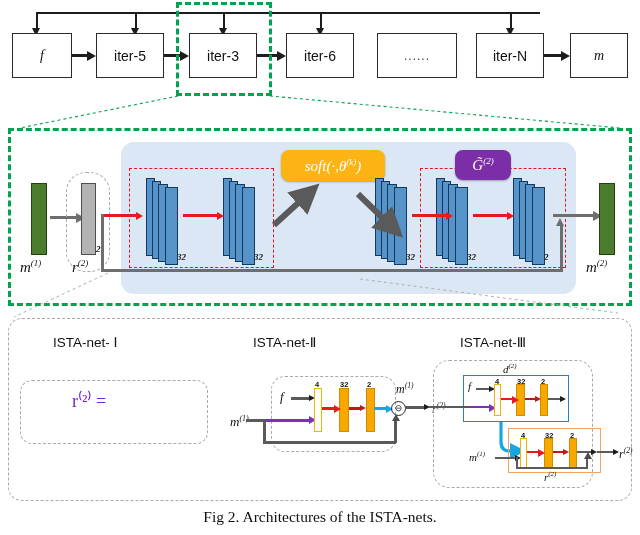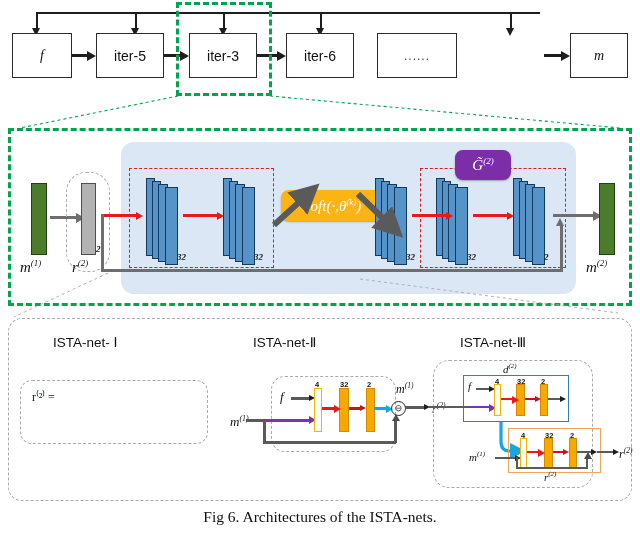--- a/index.html
+++ b/index.html
@@ -38,33 +38,33 @@
   .bluepanel{background:#dbe7f4;border-radius:13px;}
   .greenbar{background:#4b7c2b;border:1.3px solid #24401a;}
   .graybar{background:#b3b3b3;border:1.3px solid #4d4d4d;}
   .lbl{font-family:"Liberation Serif",serif;font-style:italic;}
   .tinyNum{font-family:"Liberation Serif",serif;font-style:italic;font-weight:bold;font-size:9px;color:#1a1a1a;}
 
   .tagbox{border-radius:8px;color:#fff;font-family:"Liberation Serif",serif;
           font-style:italic;display:flex;align-items:center;justify-content:center;
           box-shadow:0 1px 2px rgba(0,0,0,.3);}
   .tagG{background:#143360;}
-  .tagSoft{background:#fcb415;margin-top:40px;}
+  .tagSoft{background:#fcb415;}
   .tagGt{background:#7c2ea8;justify-content:center;}
 
   .convbar{background:#5693c9;border:1.1px solid #123a5e;position:absolute;}
   .redline{background:#e8191b;height:3px;position:absolute;}
   .grayline{background:#6e6e6e;height:3.2px;position:absolute;}
   .grayline2{background:#6e6e6e;width:3.2px;position:absolute;}
 
   
   .orangebar{background:#f7a900;border:1.2px solid #d38900;position:absolute;}
   .hollowbar{background:#ffffff;border:1.4px solid #f2b400;position:absolute;}
   .headlbl{font-size:13.5px;color:#111;}
-  .formula{font-family:"Liberation Serif",serif;font-size:12px;color:#0f172a;line-height:1.55;}
+  .formula{font-family:"Liberation Serif",serif;font-size:18px;color:#6d28d9;line-height:1.55;margin-left:40px;}
   .opcircle{border:1.6px solid #2a2a2a;border-radius:50%;position:absolute;
             display:flex;align-items:center;justify-content:center;font-size:11px;color:#2a2a2a;}
   .bluebox{border:1.4px solid #2d7fc1;box-sizing:border-box;}
   .orangebox{border:1.4px solid #f0a55c;box-sizing:border-box;}
   .darkline{background:#5a5a5a;position:absolute;}
   .cyanline{background:#17a7e0;position:absolute;}
   .purpleline{background:#7a33b5;position:absolute;}
   .caption{font-family:"Liberation Serif",serif;font-size:15.5px;color:#111;text-align:center;width:100%;}
   .num{font-family:"Liberation Sans",sans-serif;font-weight:bold;font-size:7.5px;color:#111;}
 </style>
@@ -97,20 +97,23 @@
   </div>
   <div class="abs topbox ctr" style="left:189px;top:33px;width:68px;height:45px;">
     <span>iter-3</span>
   </div>
   <div class="abs topbox ctr" style="left:286px;top:33px;width:68px;height:45px;">
     <span>iter-6</span>
   </div>
   <div class="abs topbox ctr" style="left:377px;top:33px;width:80px;height:45px;">
     <span style="font-size:12px;letter-spacing:1px;color:#444;">......</span>
   </div>
+  <div class="abs topbox ctr" style="left:476px;top:33px;width:68px;height:45px;">
+    <span>iter-N</span>
+  </div>
   <div class="abs topbox ctr" style="left:570px;top:33px;width:58px;height:45px;">
     <span class="italicser">m</span>
   </div>
 
   <div class="abs thickh" style="left:72px;top:54px;width:15px;"></div>
   <div class="abs arrHead arrRight" style="left:87px;top:50.5px;"></div>
 
   <div class="abs thickh" style="left:164px;top:54px;width:16px;"></div>
   <div class="abs arrHead arrRight" style="left:180px;top:50.5px;"></div>
 
@@ -383,13 +386,13 @@
   <div class="abs darkline" style="left:578px;top:139px;width:2.3px;height:12px;"></div>
   <div class="abs arrHead arrUpDark" style="left:575.5px;top:134px;"></div>
 
   <div class="abs darkline" style="left:589px;top:133px;width:16px;height:2.3px;"></div>
   <div class="abs arrHead arrRightSm" style="left:605px;top:131px;"></div>
   <div class="abs lbl" style="left:611px;top:128px;font-size:12px;">
     <span>r</span><sup style="font-size:7.5px;">(2)</sup>
   </div>
 </div>
 
-<div class="abs caption" style="left:0;top:508px;">Fig 6. Architectures of the ISTA-nets.</div>
+<div class="abs caption" style="left:0;top:508px;">Fig 2. Architectures of the ISTA-nets.</div>
 
 </body></html>

